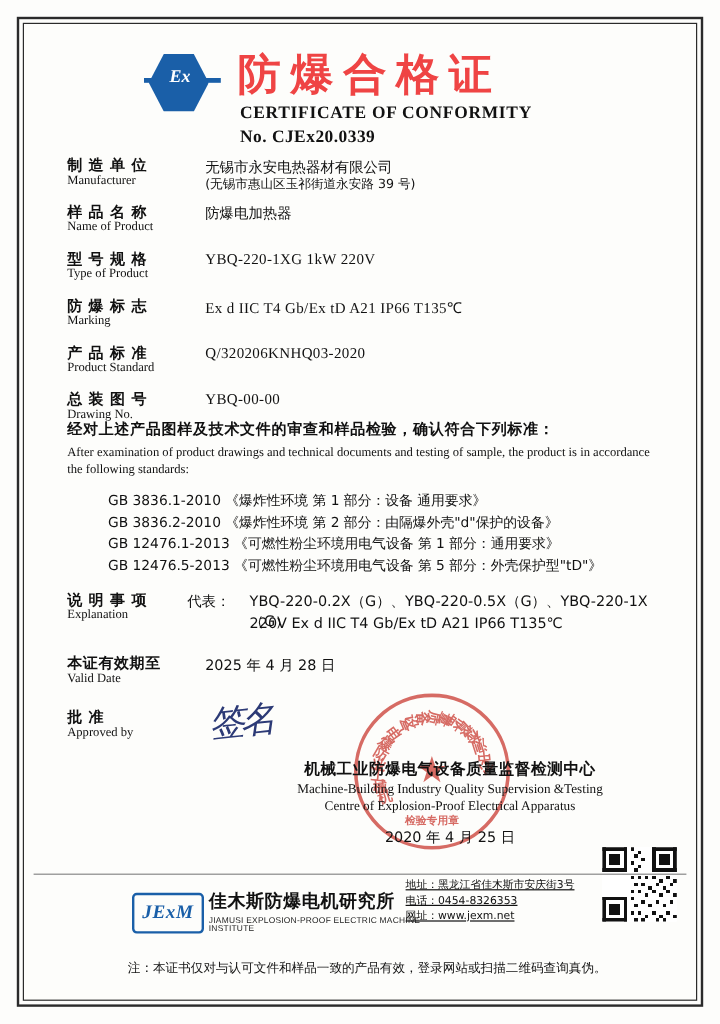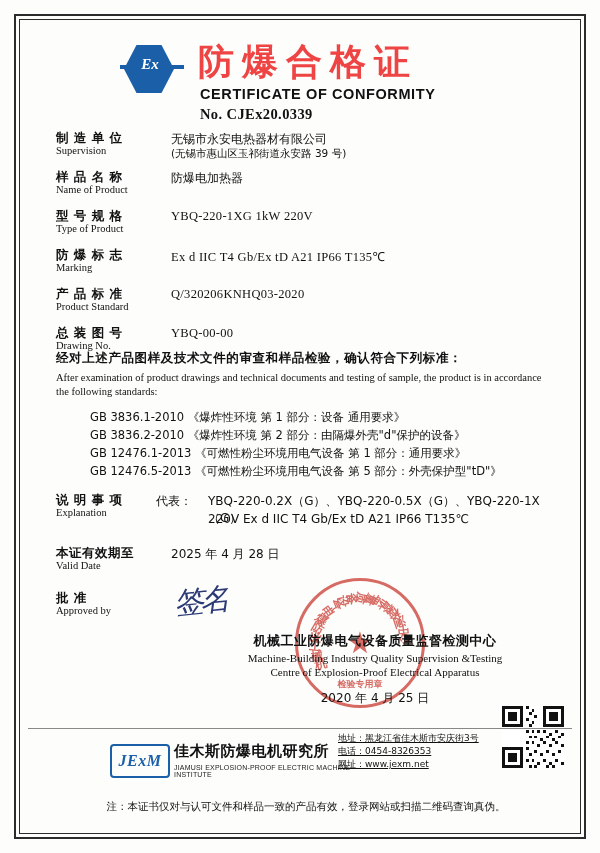--- a/index.html
+++ b/index.html
@@ -76,21 +76,21 @@
     left: 78px; top: 0px;
     font-family: "DejaVu Sans", sans-serif;
     font-size: 36px;
     font-weight: bold;
     letter-spacing: 8px;
     color: #ef4444;
   }
   .title-en {
     position: absolute;
     left: 80px; top: 48px;
-    font-family: Liberation Sans, sans-serif;
+    font-family: Liberation Serif, serif;
     font-size: 14.5px;
     font-weight: bold;
     letter-spacing: 0.6px;
     color: #111;
   }
   .cert-no {
     position: absolute;
     left: 80px; top: 68px;
     font-family: "Liberation Serif", serif;
     font-size: 14.5px;
@@ -398,21 +398,21 @@
     </div>
     <div class="title-cn">防爆合格证</div>
     <div class="title-en">CERTIFICATE OF CONFORMITY</div>
     <div class="cert-no">No.  CJEx20.0339</div>
   </div>
 
   <div class="fields">
 
     <div class="row">
       <div class="lbl-cn">制 造 单 位</div>
-      <div class="lbl-en">Supervision</div>
+      <div class="lbl-en">Manufacturer</div>
       <div class="val">无锡市永安电热器材有限公司</div>
       <div class="val-sub">(无锡市惠山区玉祁街道永安路 39 号)</div>
     </div>
 
     <div class="row">
       <div class="lbl-cn">样 品 名 称</div>
       <div class="lbl-en">Name of Product</div>
       <div class="val">防爆电加热器</div>
     </div>
 

